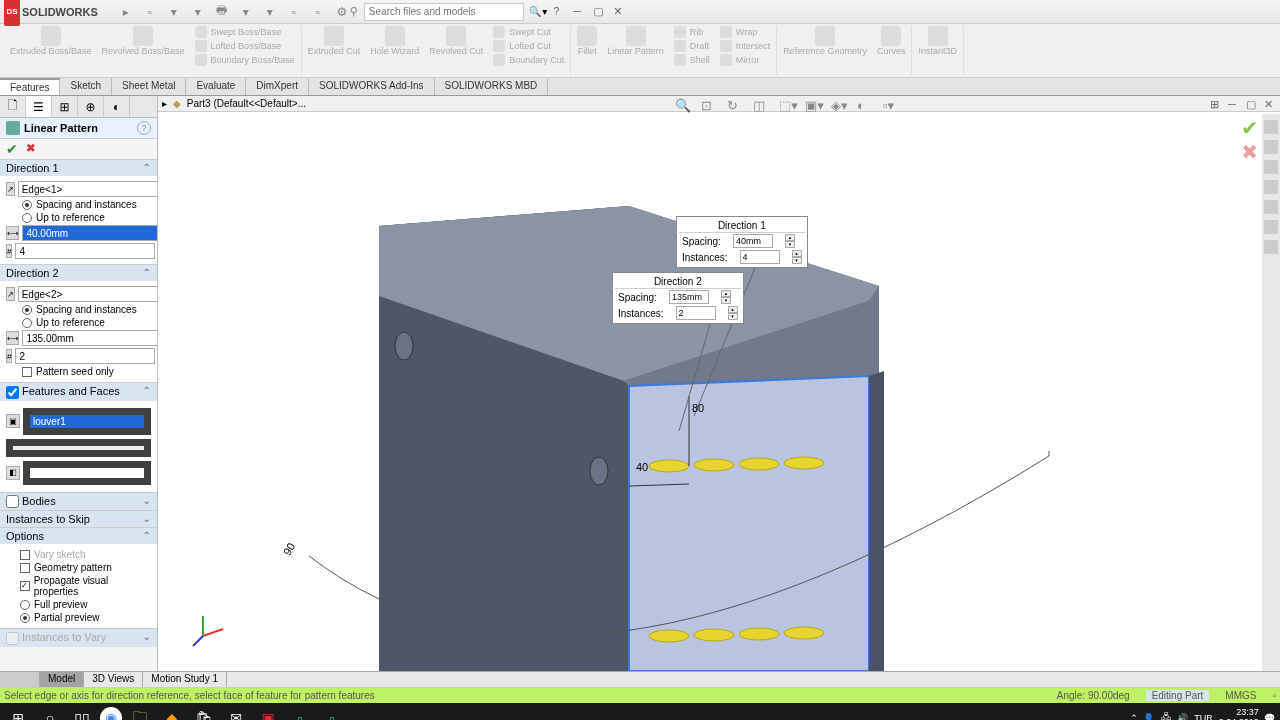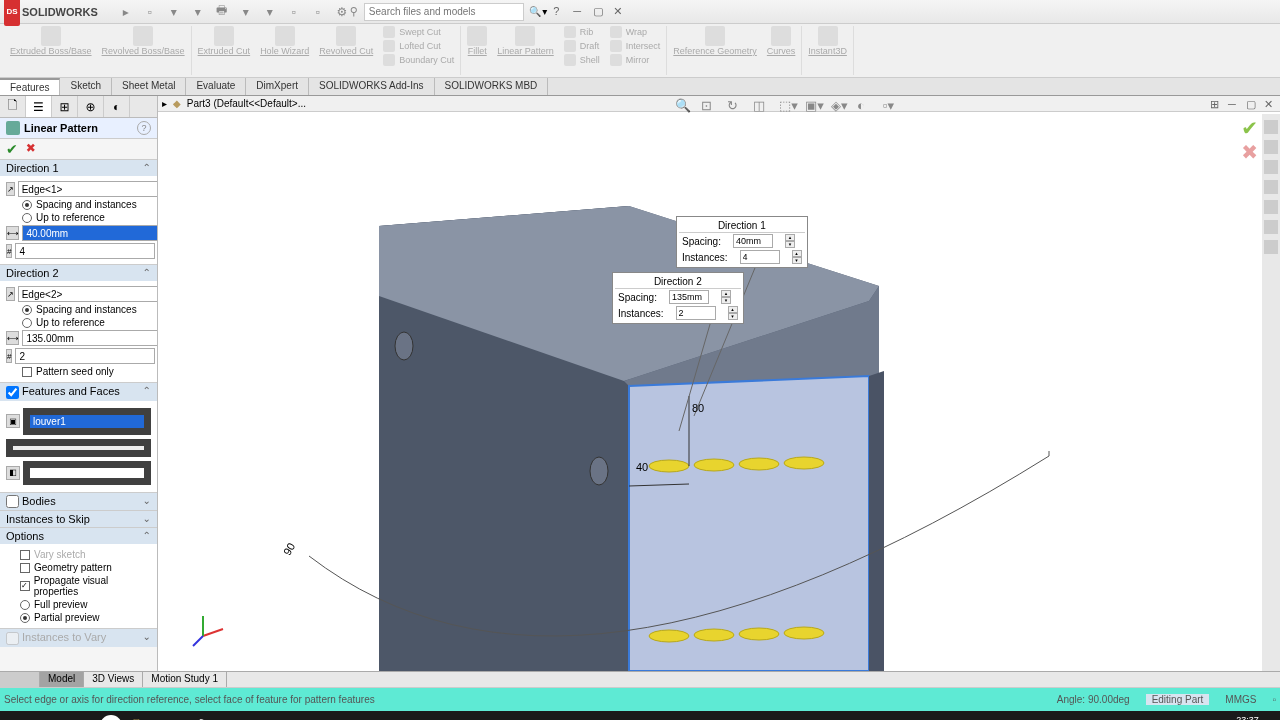--- a/index.html
+++ b/index.html
@@ -12,21 +12,21 @@
 .tb-icons { display: flex; gap: 8px; margin-left: 20px; }
 .tb-icon { width: 16px; height: 16px; color: #888; font-size: 12px; display: flex; align-items: center; justify-content: center; }
 .title-center { flex: 1; text-align: center; font-size: 11px; color: #555; }
 .title-right { display: flex; align-items: center; gap: 6px; margin-right: 4px; }
 .search-box { width: 160px; height: 18px; border: 1px solid #ccc; font-size: 10px; padding: 0 4px; }
 .win-btn { width: 14px; height: 14px; font-size: 11px; color: #666; }
 
 
 .ribbon { height: 54px; background: #f0f0f0; border-bottom: 1px solid #ccc; display: flex; padding: 2px 4px; }
 .ribbon-group { display: flex; flex-direction: column; align-items: center; padding: 0 6px; border-right: 1px solid #ddd; gap: 2px; }
-.ribbon-btn { font-size: 9px; color: #aaa; text-align: center; line-height: 1.1; display: flex; flex-direction: column; align-items: center; gap: 1px; text-decoration: underline; }
+.ribbon-btn { font-size: 9px; color: #aaa; text-align: center; line-height: 1.1; display: flex; flex-direction: column; align-items: center; gap: 1px; }
 .ribbon-btn .icon { width: 20px; height: 20px; background: #ddd; border-radius: 2px; }
 .ribbon-row { display: flex; gap: 10px; }
 .ribbon-small { font-size: 9px; color: #aaa; display: flex; align-items: center; gap: 4px; }
 .ribbon-small .dot { width: 12px; height: 12px; background: #ddd; border-radius: 2px; }
 
 
 .tab-row { height: 18px; background: #e4e4e4; display: flex; border-bottom: 1px solid #999; }
 .tab { padding: 2px 10px; font-size: 10px; color: #333; border-right: 1px solid #bbb; cursor: pointer; }
 .tab.active { background: #fff; border-top: 2px solid #999; }
 
@@ -83,21 +83,21 @@
 .right-bar { position: absolute; right: 0; top: 18px; width: 18px; background: #e8e8e8; height: 100%; display: flex; flex-direction: column; gap: 6px; padding-top: 6px; align-items: center; }
 .right-bar .rb { width: 14px; height: 14px; background: #ccc; }
 
 
 .triad { position: absolute; bottom: 20px; left: 30px; }
 
 
 .bottom-tabs { height: 16px; background: #e8e8e8; border-top: 1px solid #aaa; display: flex; font-size: 10px; }
 .btab { padding: 1px 8px; border-right: 1px solid #aaa; }
 .btab.active { background: #a3a3a3; }
-.status-bar { height: 24px; background: #5eead4; border-top: 1px solid #ccc; display: flex; align-items: center; font-size: 10px; padding: 0 4px; color: #555; }
+.status-bar { height: 16px; background: #bef264; border-top: 1px solid #ccc; display: flex; align-items: center; font-size: 10px; padding: 0 4px; color: #555; }
 .status-right { margin-left: auto; display: flex; gap: 16px; }
 
 
 .taskbar { height: 30px; background: #1a1a1a; display: flex; align-items: center; padding: 0 4px; gap: 4px; }
 .task-icon { width: 28px; height: 26px; display: flex; align-items: center; justify-content: center; color: #fff; font-size: 14px; }
 .task-right { margin-left: auto; display: flex; align-items: center; gap: 6px; color: #fff; font-size: 9px; }
 .clock { text-align: right; line-height: 1.1; }
 </style>
 </head>
 <body>
@@ -134,20 +134,34 @@
   <div class="ribbon-group">
     <div class="ribbon-row">
       <div class="ribbon-btn">
           <div class="icon"></div>
           <span>Extruded Boss/Base</span>
         </div>
       <div class="ribbon-btn">
           <div class="icon"></div>
           <span>Revolved Boss/Base</span>
         </div>
+      <div style="display:flex;flex-direction:column;gap:2px;justify-content:center">
+        <div class="ribbon-small">
+            <span class="dot"></span>
+            <span>Swept Boss/Base</span>
+          </div>
+        <div class="ribbon-small">
+            <span class="dot"></span>
+            <span>Lofted Boss/Base</span>
+          </div>
+        <div class="ribbon-small">
+            <span class="dot"></span>
+            <span>Boundary Boss/Base</span>
+          </div>
+      </div>
     </div>
   </div>
   <div class="ribbon-group">
     <div class="ribbon-row">
       <div class="ribbon-btn">
           <div class="icon"></div>
           <span>Extruded Cut</span>
         </div>
       <div class="ribbon-btn">
           <div class="icon"></div>

